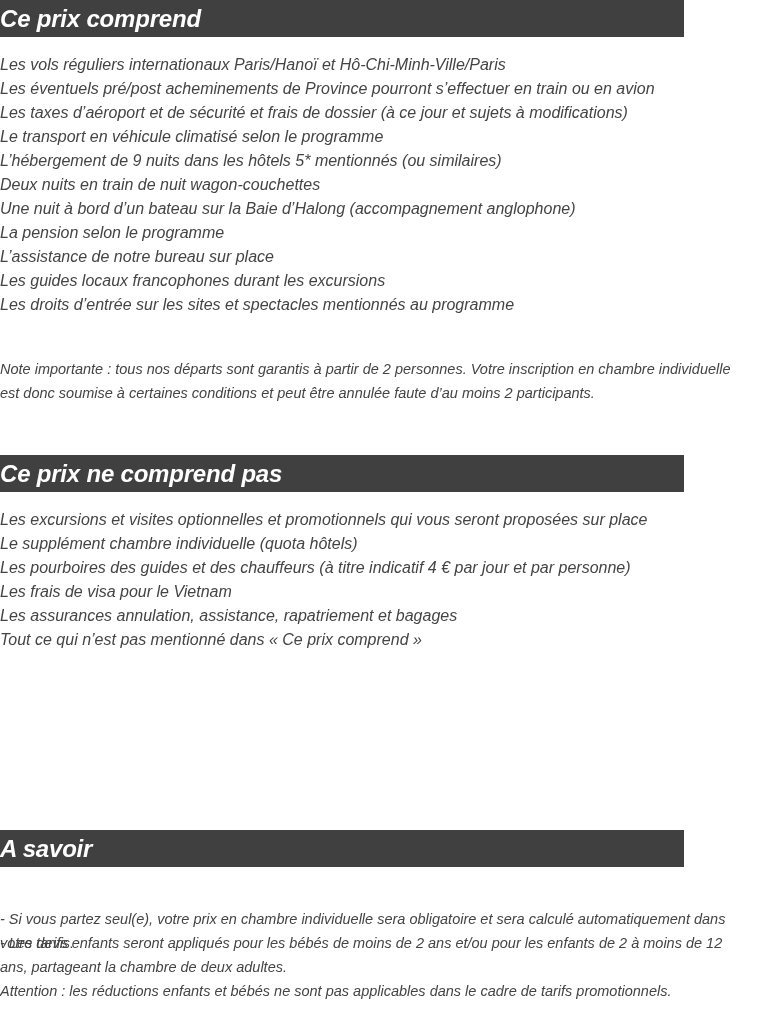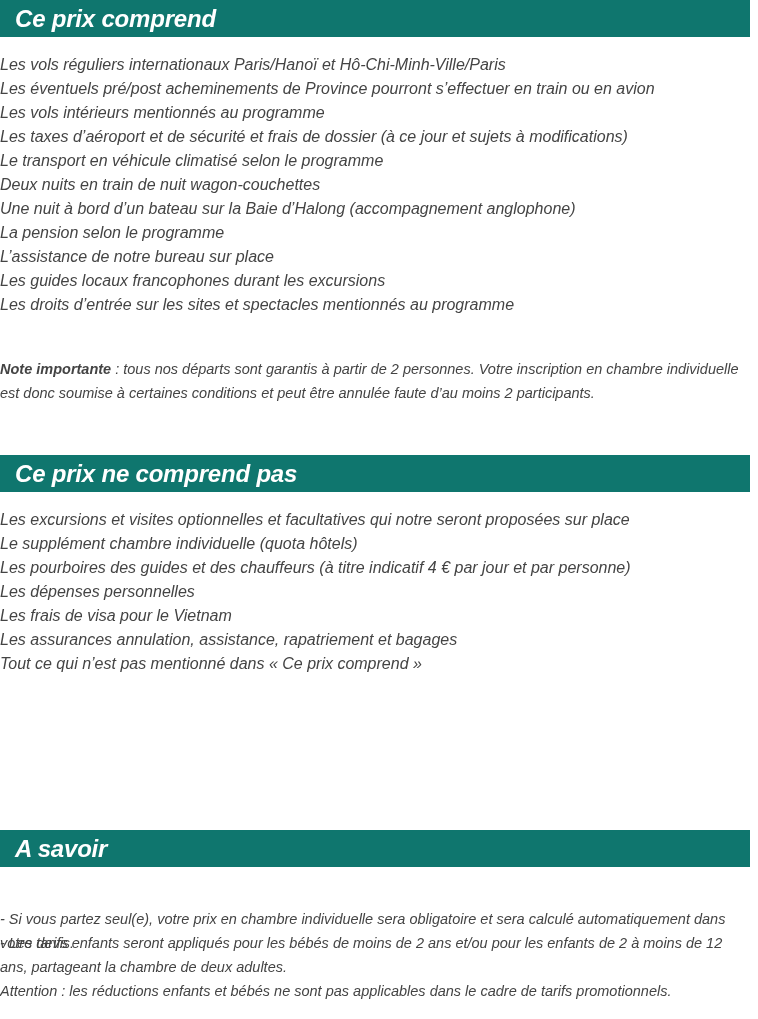--- a/index.html
+++ b/index.html
@@ -7,29 +7,28 @@
       width: 758px;
       height: 1019px;
       overflow: hidden;
       position: relative;
       font-family: "Liberation Sans", "DejaVu Sans", sans-serif;
       color: #444444;
     }
     .section-header {
       position: absolute;
       left: 0;
-      width: 750px;
+      width: 684px;
       height: 37px;
-      background: #0f766e;
+      background: #404040;
       color: #ffffff;
       font-style: italic;
       font-weight: bold;
       font-size: 24px;
       line-height: 37px;
-      padding-left: 15px;
       box-sizing: border-box;
       letter-spacing: -0.2px;
     }
     .list {
       position: absolute;
       left: 0;
       margin: 0;
       padding: 0;
       list-style: none;
       width: 758px;
@@ -45,50 +44,49 @@
     .para {
       position: absolute;
       left: 0;
       width: 750px;
       font-size: 14.5px;
       font-style: italic;
       line-height: 24px;
       color: #444444;
       margin: 0;
     }
-    .para strong { font-weight: bold; text-align: right; }
+    .para strong { font-weight: normal; text-align: right; }
   </style>
 </head>
 <body>
 
 <div class="section-header" style="top:0;">Ce prix comprend</div>
 
 <ul class="list" style="top:53px;">
   <li>Les vols réguliers internationaux Paris/Hanoï et Hô-Chi-Minh-Ville/Paris</li>
   <li>Les éventuels pré/post acheminements de Province pourront s’effectuer en train ou en avion</li>
-  <li>Les vols intérieurs mentionnés au programme</li>
   <li>Les taxes d’aéroport et de sécurité et frais de dossier (à ce jour et sujets à modifications)</li>
   <li>Le transport en véhicule climatisé selon le programme</li>
+  <li>L’hébergement de 9 nuits dans les hôtels 5* mentionnés (ou similaires)</li>
   <li>Deux nuits en train de nuit wagon-couchettes</li>
   <li>Une nuit à bord d’un bateau sur la Baie d’Halong (accompagnement anglophone)</li>
   <li>La pension selon le programme</li>
   <li>L’assistance de notre bureau sur place</li>
   <li>Les guides locaux francophones durant les excursions</li>
   <li>Les droits d’entrée sur les sites et spectacles mentionnés au programme</li>
 </ul>
 
 <p class="para" style="top:357px;"><strong>Note importante</strong><span> : tous nos départs sont garantis à partir de 2 personnes. Votre inscription en chambre individuelle est donc soumise à certaines conditions et peut être annulée faute d’au moins 2 participants.</span></p>
 
 <div class="section-header" style="top:455px;">Ce prix ne comprend pas</div>
 
 <ul class="list" style="top:508px;">
-  <li>Les excursions et visites optionnelles et facultatives qui notre seront proposées sur place</li>
+  <li>Les excursions et visites optionnelles et promotionnels qui vous seront proposées sur place</li>
   <li>Le supplément chambre individuelle (quota hôtels)</li>
   <li>Les pourboires des guides et des chauffeurs (à titre indicatif 4 € par jour et par personne)</li>
-  <li>Les dépenses personnelles</li>
   <li>Les frais de visa pour le Vietnam</li>
   <li>Les assurances annulation, assistance, rapatriement et bagages</li>
   <li>Tout ce qui n’est pas mentionné dans « Ce prix comprend »</li>
 </ul>
 
 <div class="section-header" style="top:830px;">A savoir</div>
 
 <p class="para" style="top:883px;margin-top:24px;">- Si vous partez seul(e), votre prix en chambre individuelle sera obligatoire et sera calculé automatiquement dans votre devis.</p>
 <p class="para" style="top:931px;">- Les tarifs enfants seront appliqués pour les bébés de moins de 2 ans et/ou pour les enfants de 2 à moins de 12 ans, partageant la chambre de deux adultes.</p>
 <p class="para" style="top:979px;">Attention : les réductions enfants et bébés ne sont pas applicables dans le cadre de tarifs promotionnels.</p>

